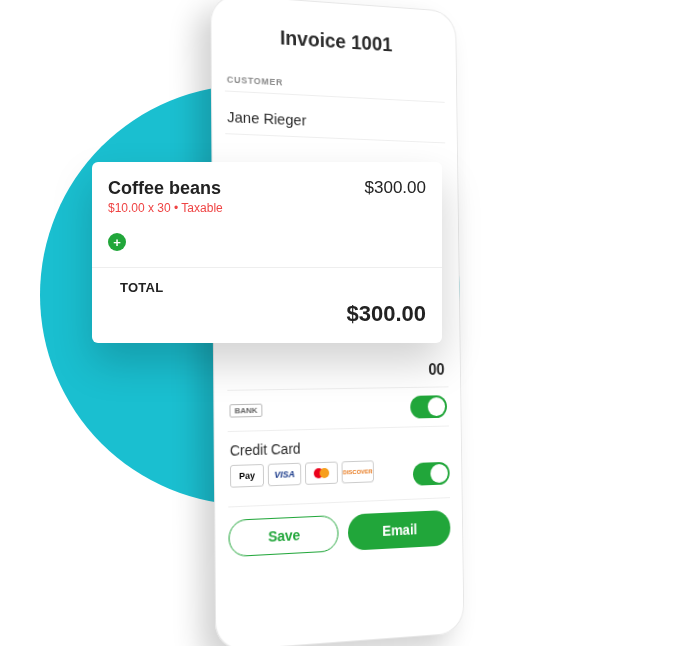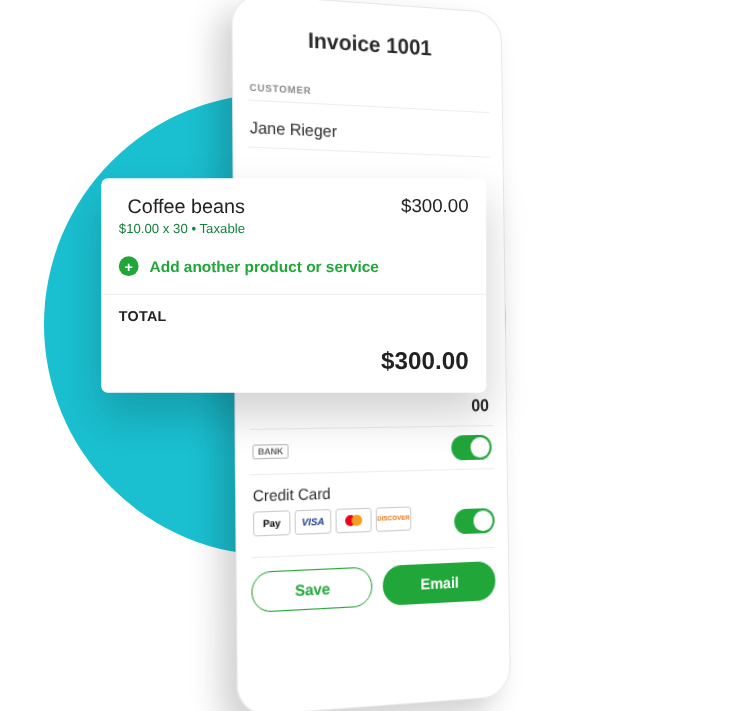--- a/index.html
+++ b/index.html
@@ -123,36 +123,36 @@
     padding:0;
   }
   .card-head{
     font-size:10px;letter-spacing:.08em;font-weight:700;color:#8a8a8a;
     padding:14px 16px 10px;border-bottom:1px solid #eee;
   }
   .item-row{
     display:flex;justify-content:space-between;align-items:flex-start;
     padding:16px 16px 10px;
   }
-  .item-name{font-size:18px;color:#222;font-weight:400;text-align:right;}
+  .item-name{font-size:18px;color:#222;font-weight:700;}
   .item-desc{font-size:12px;color:#777;padding-top:2px;}
-  .item-calc{font-size:12px;color:#15803d;padding-top:2px;}
+  .item-calc{font-size:12px;color:#ef4444;padding-top:2px;}
   .item-price{font-size:17px;color:#222;white-space:nowrap;margin-left:12px;}
   .add-row{
     display:flex;align-items:center;gap:10px;
     padding:8px 16px 16px;border-bottom:1px solid #eee;
     color:#21a63a;font-weight:700;font-size:14px;cursor:pointer;
   }
   .plus-circle{
     width:18px;height:18px;border-radius:50%;background:#21a63a;
     display:flex;align-items:center;justify-content:center;color:#fff;font-size:13px;font-weight:700;
   }
   .total-label{font-size:13px;font-weight:800;letter-spacing:.02em;color:#222;}
   .total-val{font-size:22px;font-weight:800;color:#222;align-self:flex-end;}
-  .total-wrap{display:flex;flex-direction:column;gap:20px;padding:12px 16px 16px;}
+  .total-wrap{display:flex;flex-direction:column;gap:6px;padding:12px 16px 16px;margin-left:12px;}
   .visa{color:#1a3a8a;font-style:italic;}
   .mc{display:flex;gap:-2px;align-items:center;}
   .mc .a{width:10px;height:10px;border-radius:50%;background:#eb001b;}
   .mc .b{width:10px;height:10px;border-radius:50%;background:#f79e1b;margin-left:-4px;}
   .discover{color:#e87a1f;font-size:6px;}
 </style>
 </head>
 <body>
 
 <div class="circle"></div>
@@ -201,20 +201,19 @@
   <div class="item-row">
     <div>
       <div class="item-name">Coffee beans</div>
       <div class="item-calc">$10.00 x 30 • Taxable</div>
     </div>
     <div class="item-price">$300.00</div>
   </div>
 
   <div class="add-row">
     <span class="plus-circle">+</span>
-    <span>Add another product or service</span>
   </div>
 
   <div class="total-wrap">
     <div class="total-label">TOTAL</div>
     <div class="total-val" style="text-align:right">$300.00</div>
   </div>
 </div>
 
 </body></html>

